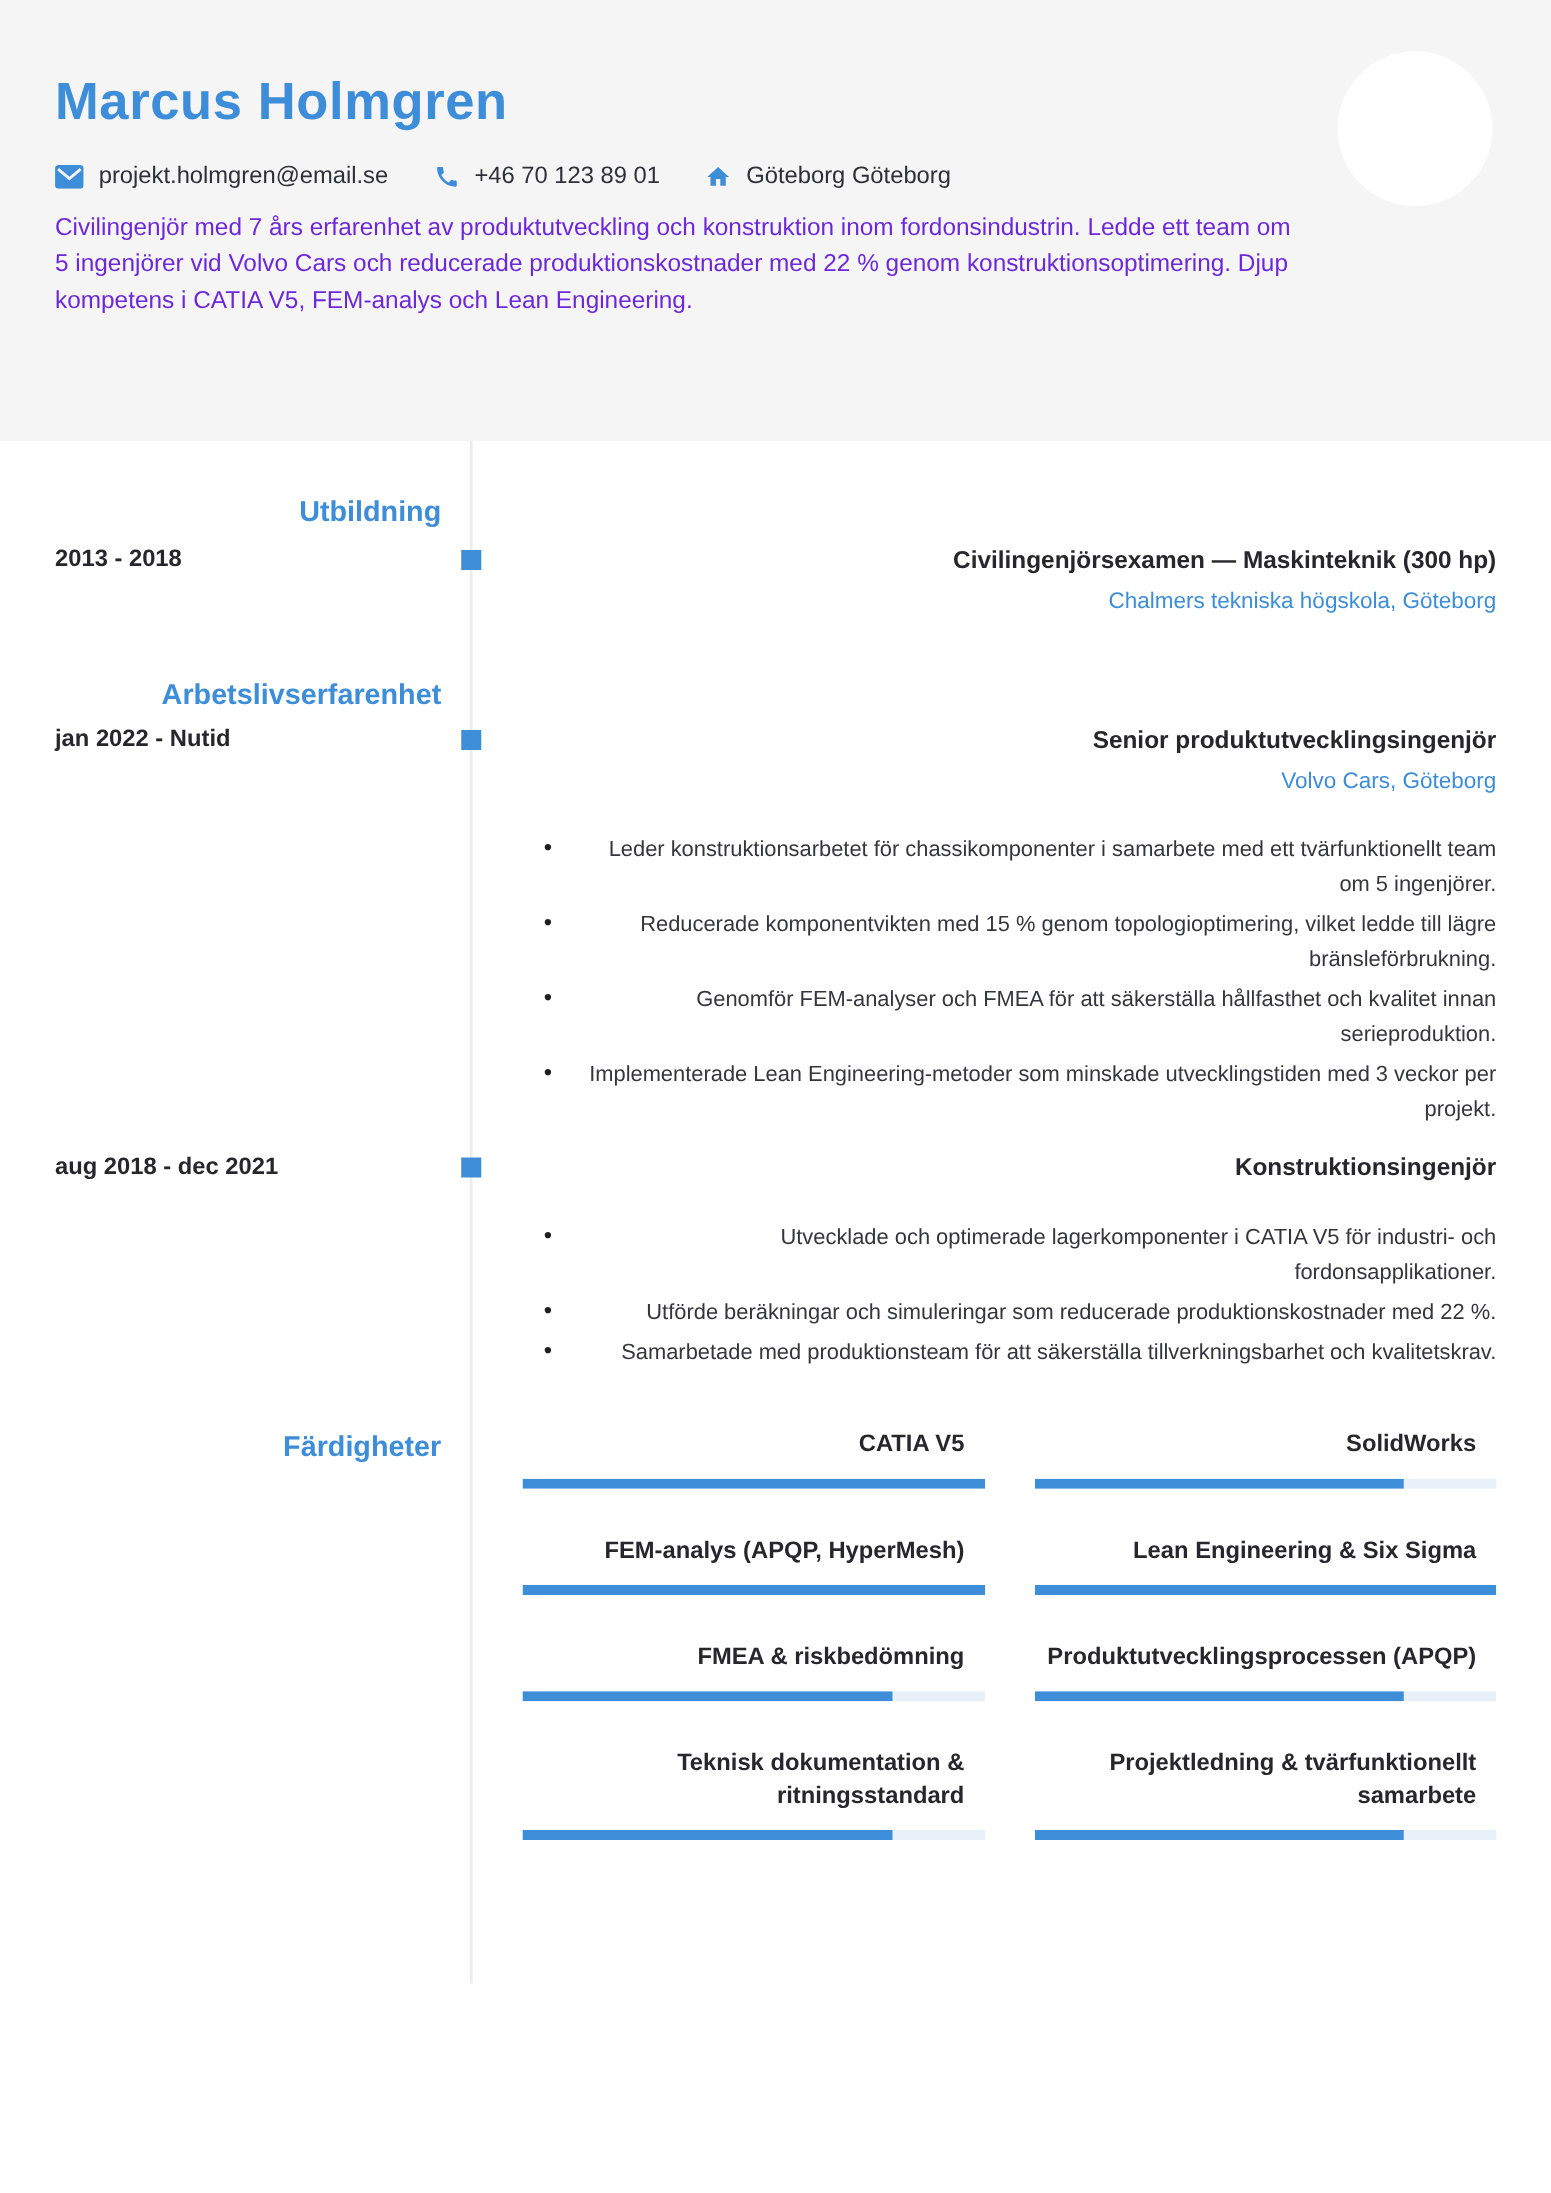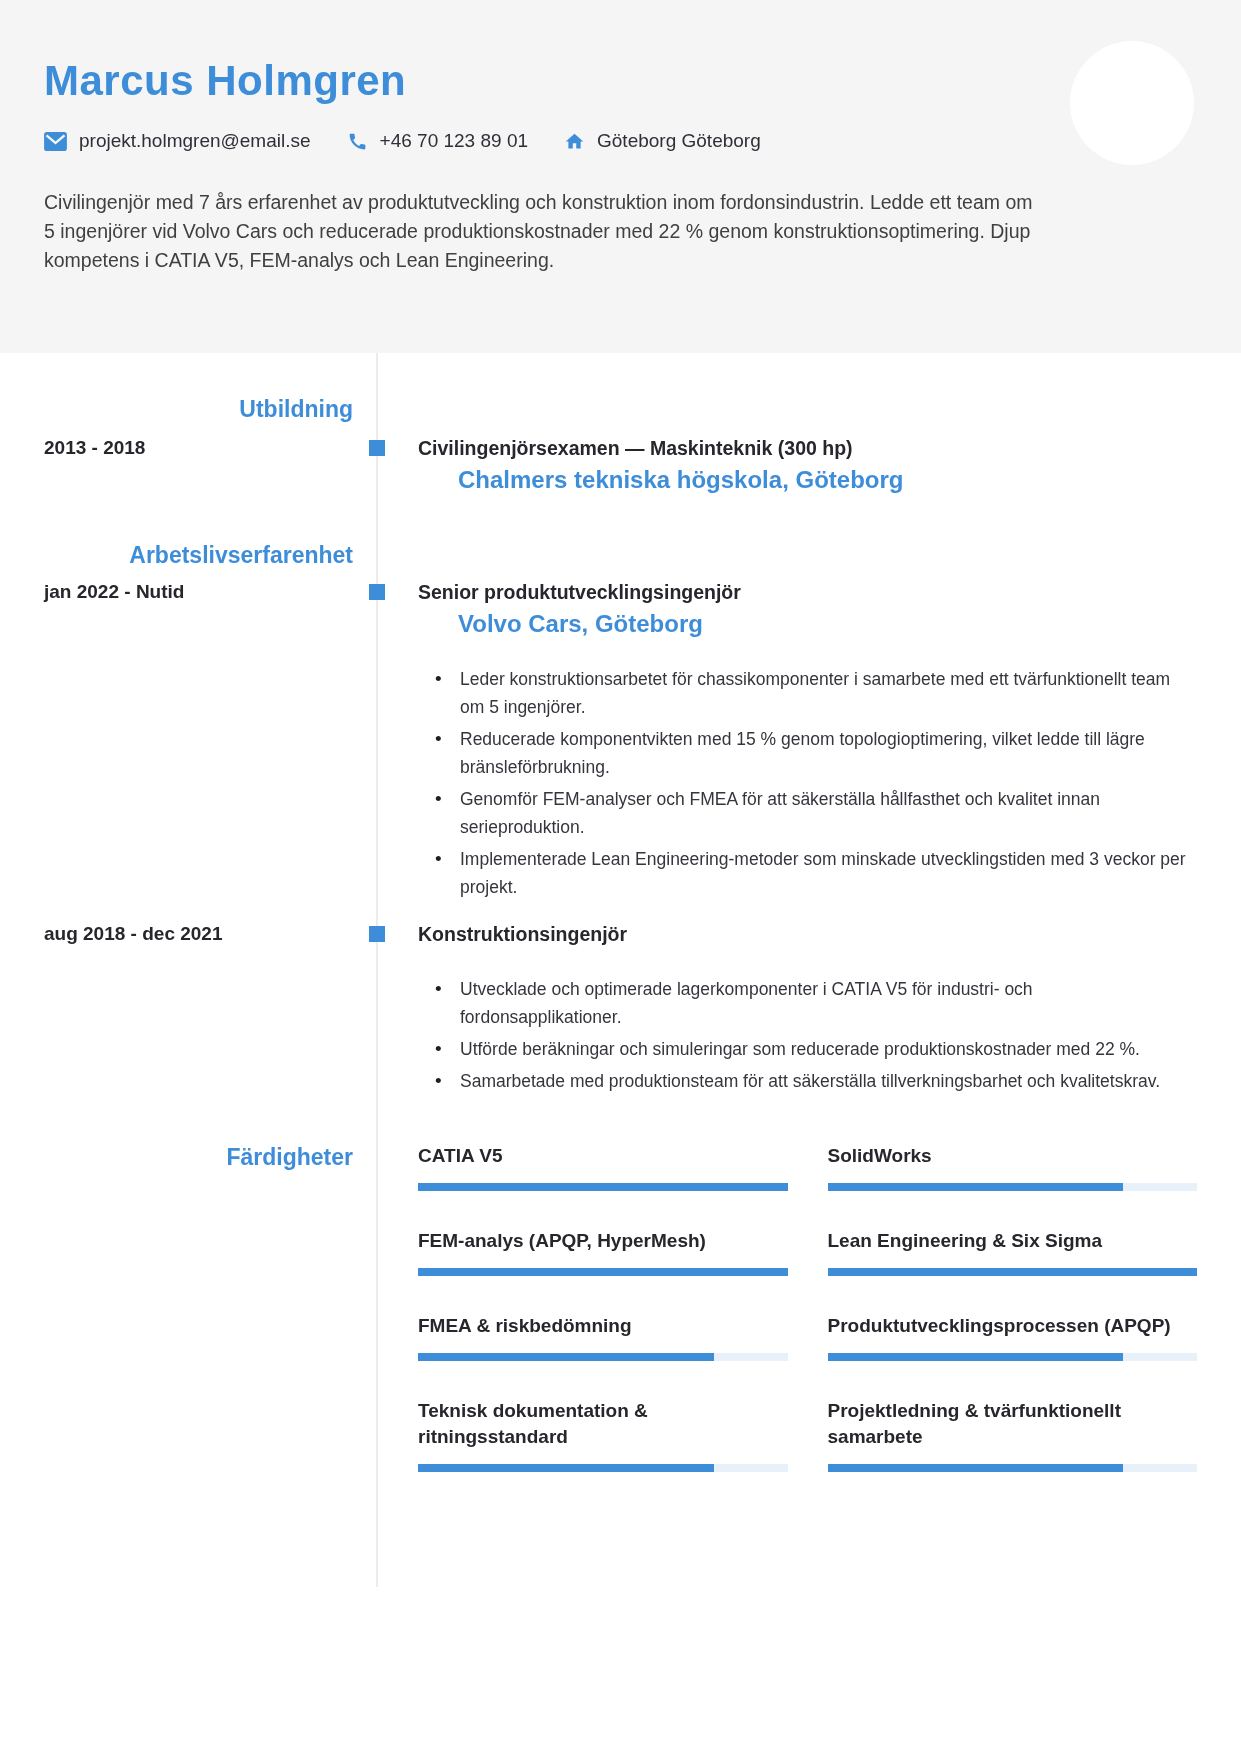--- a/index.html
+++ b/index.html
@@ -10,42 +10,42 @@
   html,body{background:#fff;}
   body{font-family:"Liberation Sans",sans-serif;-webkit-font-smoothing:antialiased;}
   .page{width:1241px;height:1587px;position:relative;background:#fff;overflow:hidden;}
 
   
   .header{background:var(--header-bg);height:353px;padding:58px 47px 0 44px;position:relative;}
   .name{color:var(--accent);font-size:42px;font-weight:700;letter-spacing:.5px;line-height:1.1;}
   .contact-row{display:flex;align-items:center;gap:36px;margin-top:26px;font-size:19px;color:#2f2f37;}
   .contact-item{display:flex;align-items:center;gap:12px;}
   .contact-item svg{display:block;}
-  .summary{margin-top:36px;width:1000px;font-size:19.5px;line-height:29px;color:#404040;}
+  .summary{margin-top:16px;width:1000px;font-size:19.5px;line-height:29px;color:#6d28d9;}
   .avatar{position:absolute;top:41px;right:47px;width:124px;height:124px;border-radius:50%;background:#ffffff;}
 
   
   .main{position:relative;min-height:1401px;}
   .main::before{content:"";position:absolute;left:376px;top:0;bottom:0;width:2px;background:var(--divider);}
   .row{display:flex;}
   .cell-l{width:377px;flex:0 0 377px;padding:0 24px 0 44px;}
-  .cell-r{flex:1;padding:0 44px 0 41px;position:relative;}
+  .cell-r{flex:1;padding:0 44px 0 41px;position:relative;text-align:right;}
 
   h2.section-heading{color:var(--accent);font-size:23px;font-weight:700;line-height:28px;text-align:right;}
   .sec-edu-heading{margin-top:42px;}
   .sec-exp-heading{margin-top:48px;}
   .sec-skills{margin-top:44px;}
 
   .entry-row{margin-top:12px;}
   .entry-row.job1{margin-top:10px;}
   .entry-row.job2{margin-top:16px;}
   .period{font-size:19px;font-weight:700;color:var(--heading-text);line-height:26px;}
   .marker{position:absolute;left:-8px;top:5px;width:16px;height:16px;background:var(--accent);}
   .entry-title{font-size:19.5px;font-weight:700;color:var(--heading-text);line-height:26px;}
-  .entry-org{font-size:24px;font-weight:700;color:var(--accent);line-height:26px;margin-top:6px;margin-left:40px;}
+  .entry-org{font-size:18px;font-weight:400;color:var(--accent);line-height:26px;margin-top:6px;margin-left:40px;}
   ul.bullets{list-style:none;margin-top:28px;padding-left:17px;}
   ul.bullets li{position:relative;padding-left:25px;font-size:17.5px;line-height:28px;color:var(--body-text);margin-bottom:4px;}
   ul.bullets li::before{content:"\2022";position:absolute;left:0;top:0;color:#1d1d22;font-size:19px;}
 
   
   .skills-grid{display:flex;gap:40px;}
   .skills-col{flex:1;display:flex;flex-direction:column;}
   .skill{margin-bottom:37px;}
   .skill-label{font-size:19px;font-weight:700;color:var(--heading-text);line-height:26px;padding-right:16px;}
   .skill-bar{height:8px;background:var(--bar-track);margin-top:14px;overflow:hidden;}

